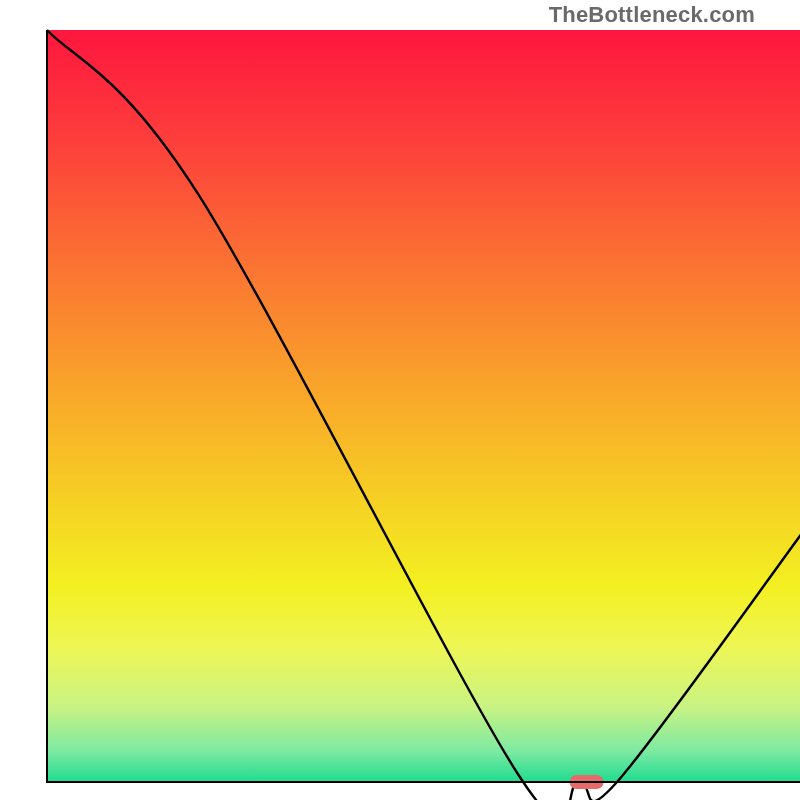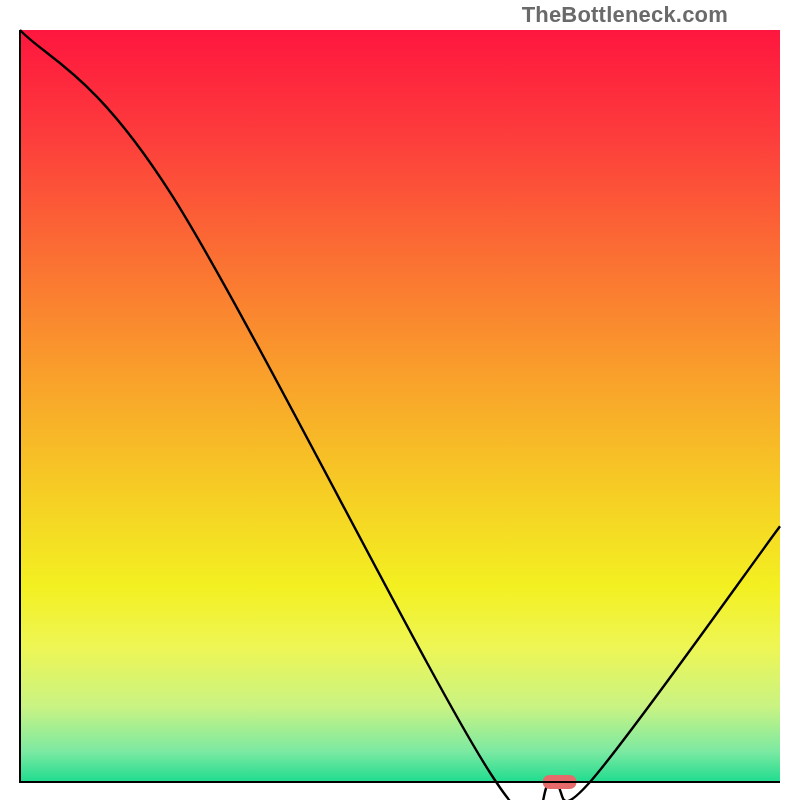--- a/index.html
+++ b/index.html
@@ -7,20 +7,21 @@
     padding: 0;
     width: 800px;
     height: 800px;
     background: #ffffff;
     overflow: hidden;
   }
   .chart-container {
     position: relative;
     width: 738px;
     height: 800px;
+    margin-left: 27px;
   }
   .watermark {
     position: absolute;
     top: 2px;
     right: 10px;
     font-family: Arial, Helvetica, sans-serif;
     font-size: 22px;
     font-weight: 600;
     color: #6a6a6a;
     letter-spacing: 0.2px;

